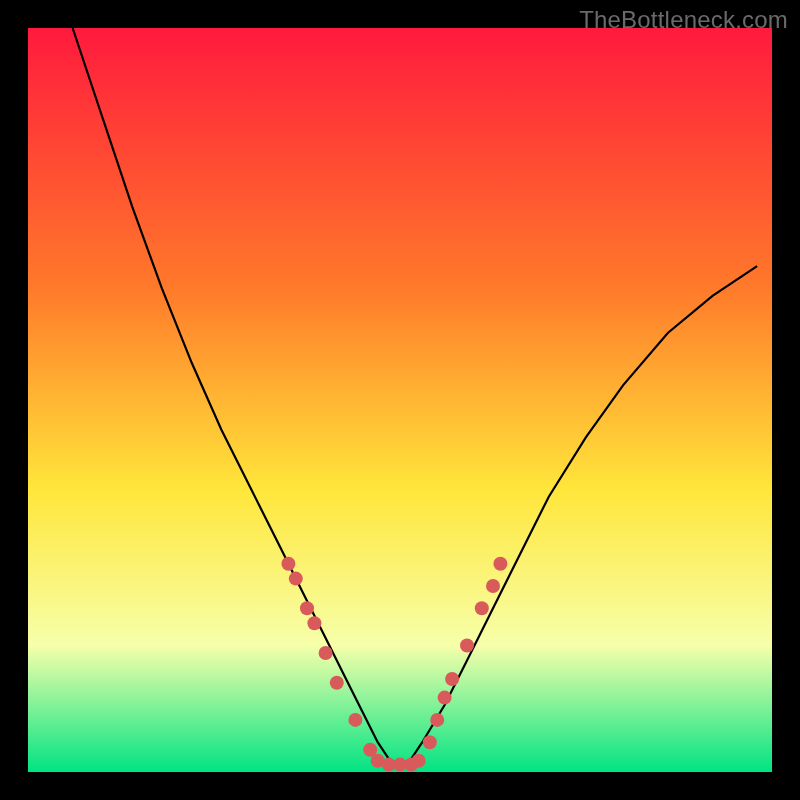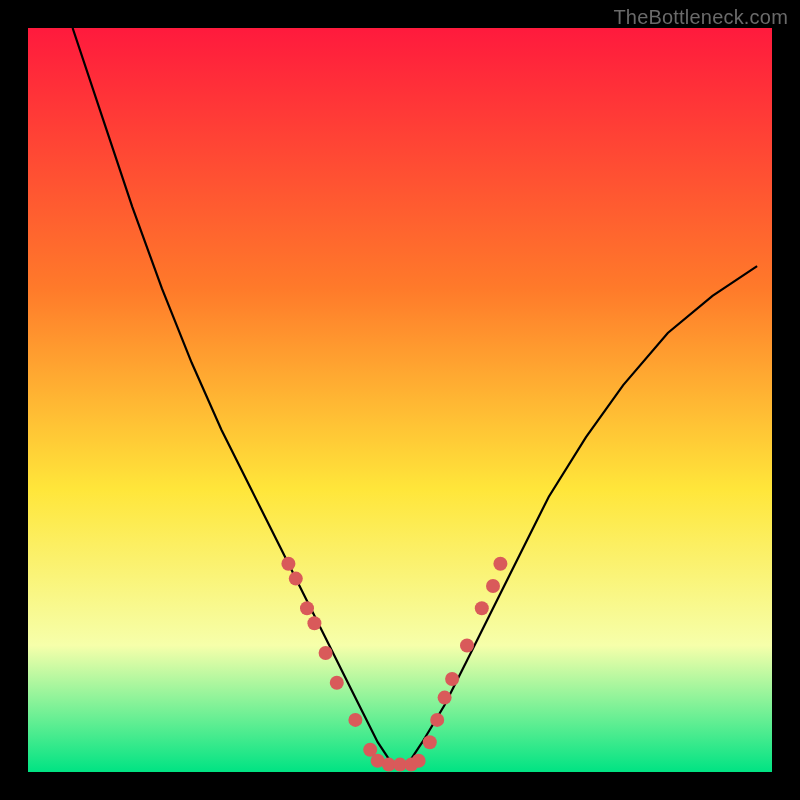--- a/index.html
+++ b/index.html
@@ -9,21 +9,21 @@
     height: 800px;
     background: #000;
     position: relative;
     font-family: Arial, sans-serif;
   }
   .watermark {
     position: absolute;
     top: 6px;
     right: 12px;
     color: #6a6a6a;
-    font-size: 20px;
+    font-size: 24px;
     font-weight: 500;
     letter-spacing: 0.2px;
     z-index: 10;
   }
   .plot {
     position: absolute;
     left: 28px;
     top: 28px;
     width: 744px;
     height: 744px;

